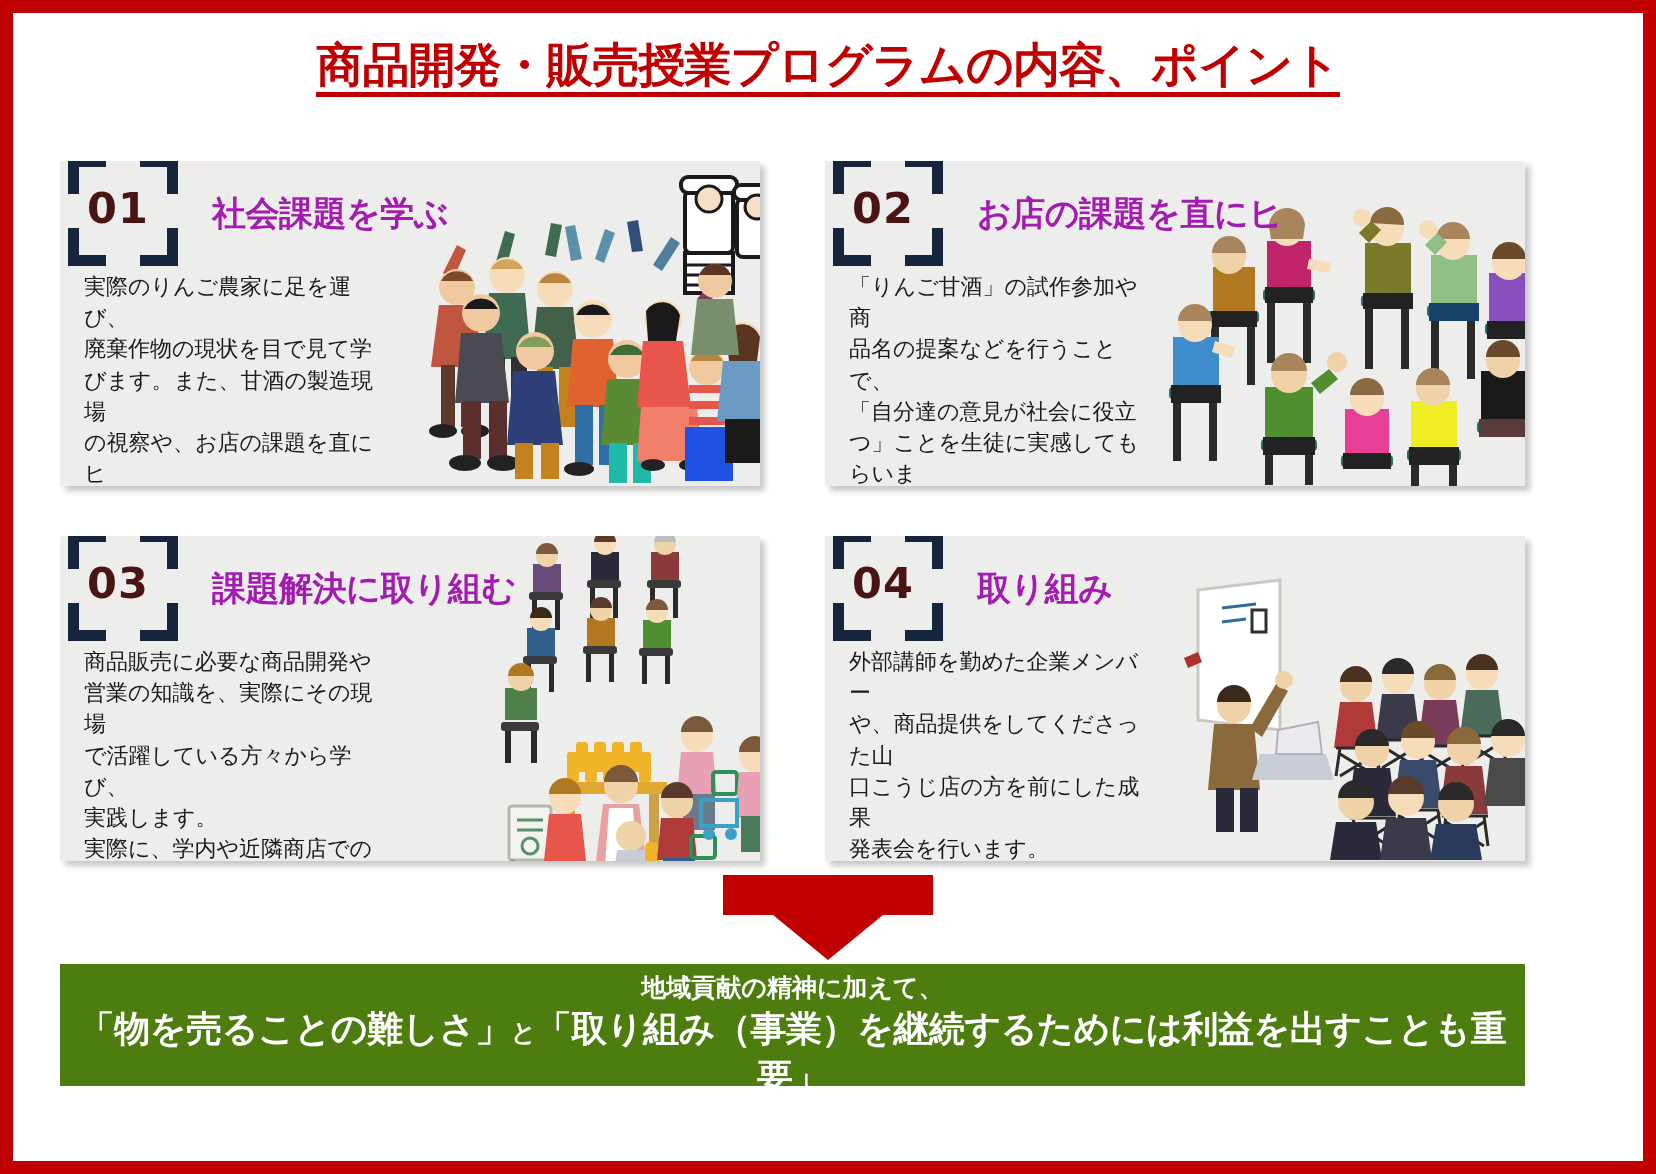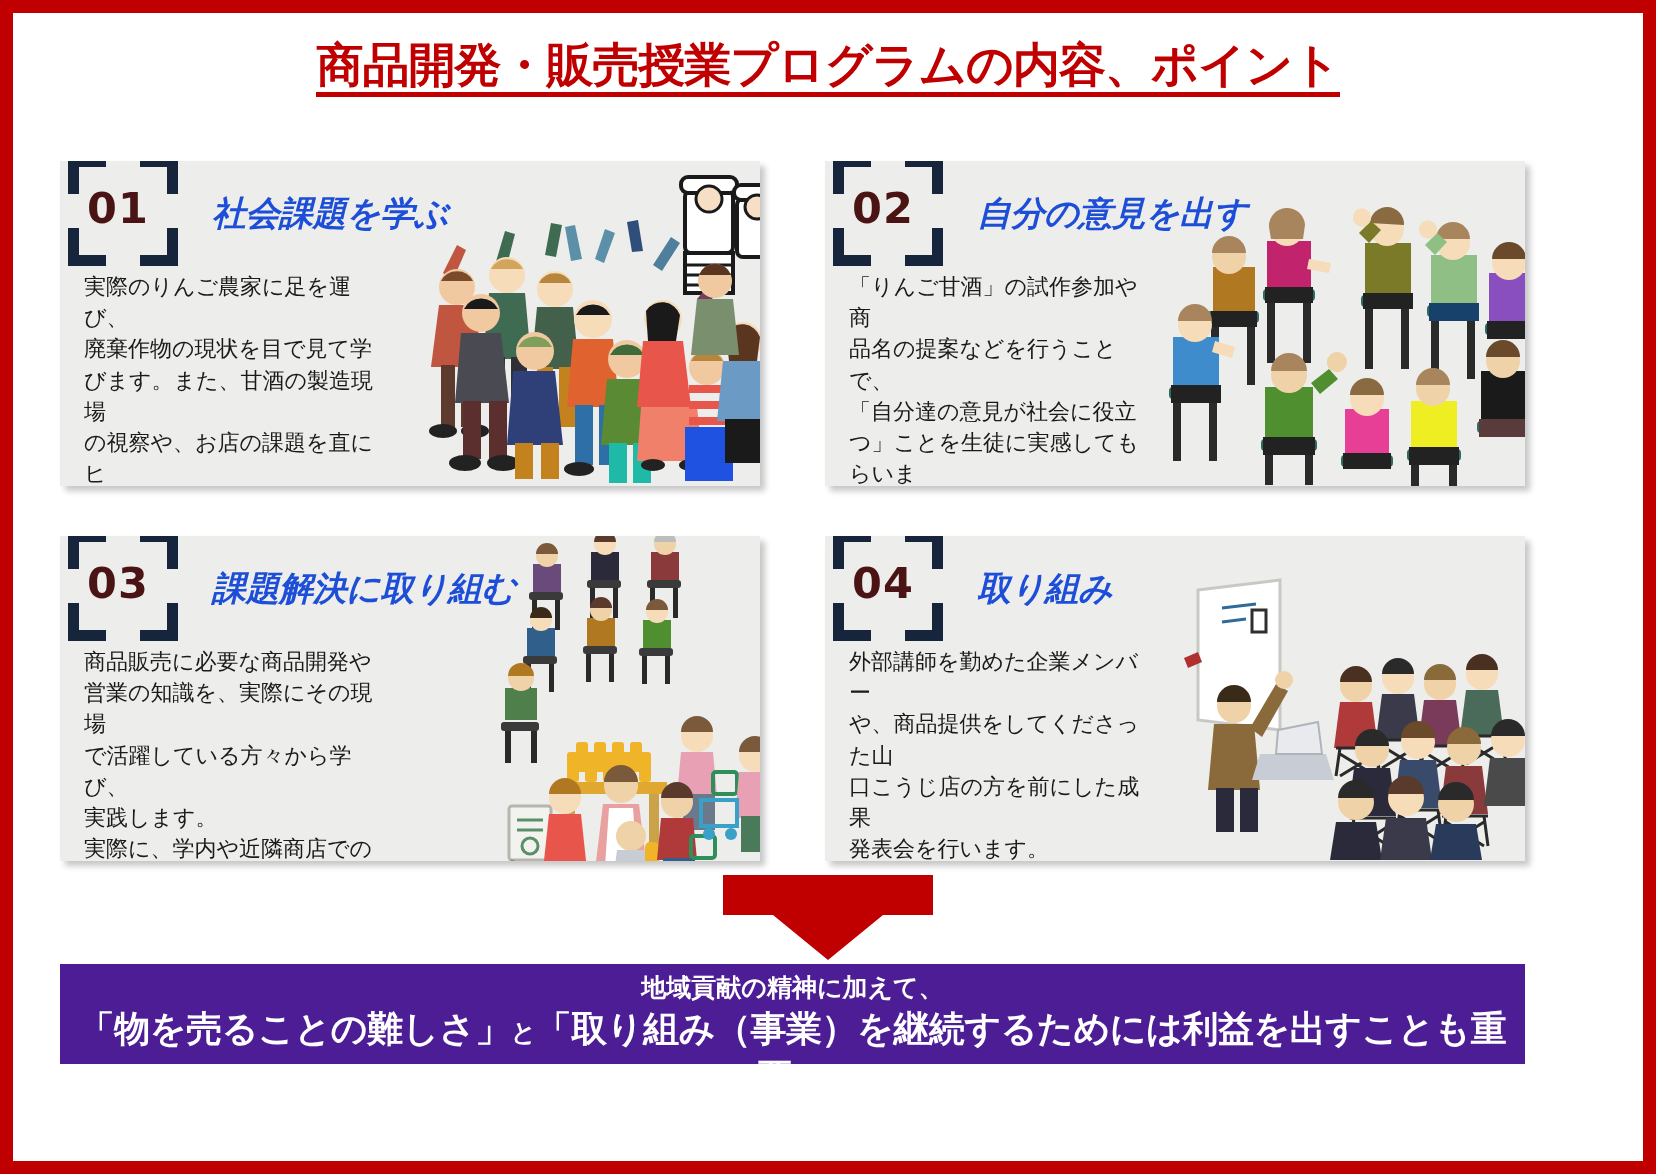--- a/index.html
+++ b/index.html
@@ -83,26 +83,25 @@
     font-weight: bold;
     color: #4b1414;
     font-family: "DejaVu Sans", "Liberation Sans", sans-serif;
     letter-spacing: 1px;
     z-index: 7;
   }
   .card-heading {
     position: absolute;
     font-size: 34px;
     font-weight: bold;
-    color: #1d4ed8;
+    color: #a21caf;
     font-family: "DejaVu Sans", "Liberation Sans", sans-serif;
     letter-spacing: -0.5px;
     white-space: nowrap;
     z-index: 7;
-    font-style: italic;
   }
   .card-body {
     position: absolute;
     font-size: 22px;
     line-height: 1.42;
     color: #1a1a1a;
     width: 310px;
     white-space: pre-line;
     font-family: "DejaVu Sans", "Liberation Sans", sans-serif;
     z-index: 7;
@@ -121,22 +120,22 @@
     width: 210px;
     height: 85px;
     z-index: 5;
   }
   
   .banner {
     position: absolute;
     left: 47px;
     top: 951px;
     width: 1465px;
-    height: 100px;
-    background: #4c1d95;
+    height: 122px;
+    background: #4d7c0f;
     color: #ffffff;
     text-align: center;
     padding-top: 7px;
     z-index: 5;
   }
   .banner .l1 {
     font-size: 25px; font-weight: bold; line-height: 1.35;
     font-family: "DejaVu Sans", "Liberation Sans", sans-serif;
   }
   .banner .l2 {
@@ -398,21 +397,21 @@
       <i class="tl-h"></i>
         <i class="tl-v"></i>
         <i class="tr-h"></i>
         <i class="tr-v"></i>
       <i class="bl-h"></i>
         <i class="bl-v"></i>
         <i class="br-h"></i>
         <i class="br-v"></i>
     </div>
     <div class="point-num" style="left:27px; top:22px;">02</div>
-    <div class="card-heading" style="left:152px; top:30px;">自分の意見を出す</div>
+    <div class="card-heading" style="left:152px; top:30px;">お店の課題を直にヒ</div>
     <div class="card-body" style="left:24px; top:110px;">「りんご甘酒」の試作参加や商
 品名の提案などを行うことで、
 「自分達の意見が社会に役立
 つ」ことを生徒に実感してもらいま
 す。また、商品販売のための広
 告制作なども自分達で行います。</div>
   </div>
 
   <div class="card" id="card3">
     <svg class="art" style="left:375px; top:0px; overflow:visible;" width="345" height="360" viewBox="0 0 345 360">

